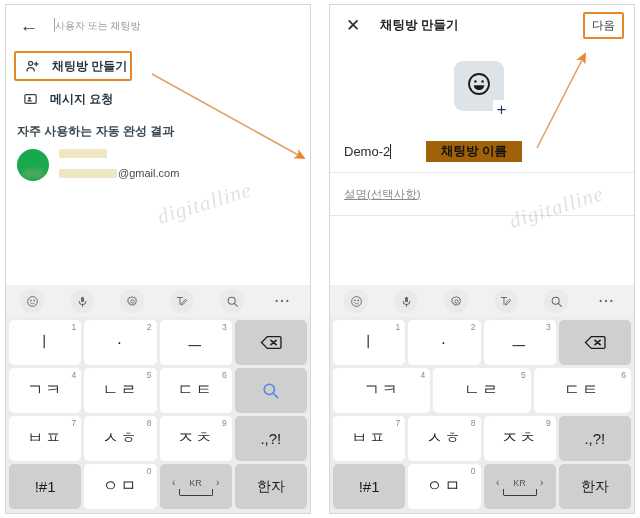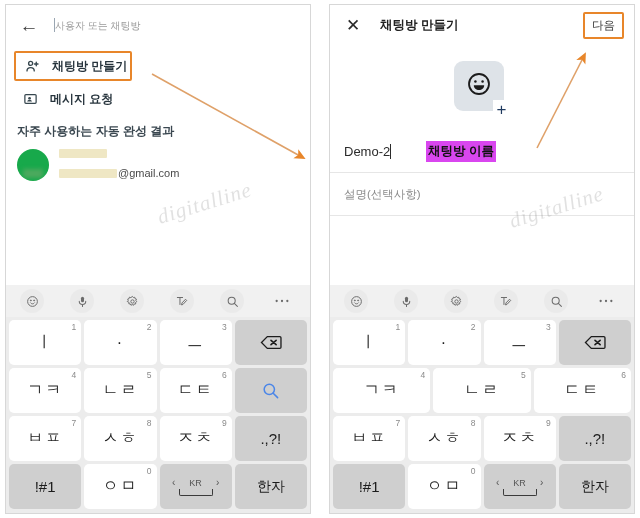--- a/index.html
+++ b/index.html
@@ -182,35 +182,36 @@
     border-bottom: 1px solid #e6e6e6;
   }
   .field-row.name-row { border-bottom: 1px solid #e6e6e6; margin-top: 12px; }
   .field-value {
     font-size: 13px;
     color: #2b2b2b;
   }
   .field-placeholder {
     font-size: 11.5px;
     color: #8a8a8a;
+    text-decoration: underline;
   }
   .text-caret {
     display: inline-block;
     width: 1px; height: 15px;
     background: #2b2b2b;
     vertical-align: -3px;
   }
   .yellow-note {
     position: absolute;
     left: 96px;
-    background: #d946ef;
+    background: #a16207;
     color: #111;
     font-weight: 700;
     font-size: 12.5px;
-    padding: 2px 2px;
+    padding: 2px 15px;
     white-space: nowrap;
   }
 
   
   .kb {
     position: absolute;
     left: 0; right: 0; bottom: 0;
     background: #ececec;
   }
   .kb-toolbar {

